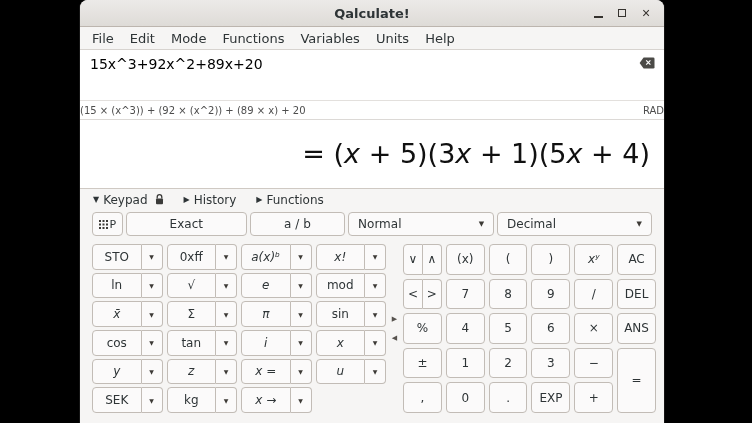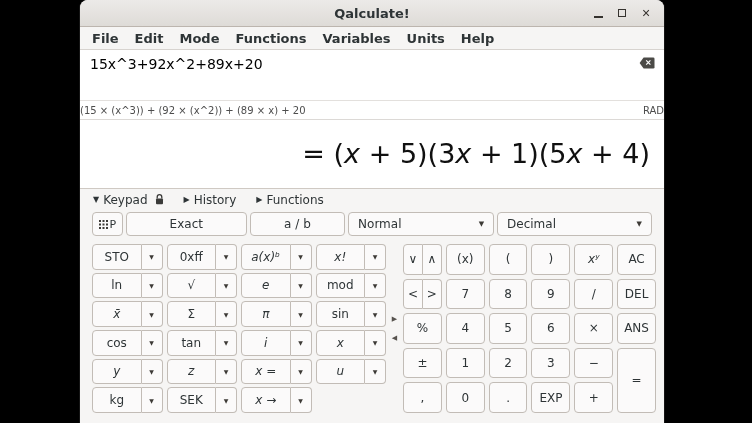--- a/index.html
+++ b/index.html
@@ -16,21 +16,21 @@
   .title { font-weight:bold; font-size:13px; color:#2e3436; }
   .win-controls { position:absolute; right:9px; top:0; height:100%; display:flex; align-items:center; gap:6px; }
   .wc { width:18px; height:18px; background:transparent; border:none; display:flex; align-items:center; justify-content:center; cursor:default; }
   .min-glyph { width:9px; height:2px; background:#35322e; margin-top:7px; }
   .max-glyph { width:8px; height:8px; border:1.5px solid #35322e; }
   .close-glyph { font-size:14px; line-height:1; color:#35322e; }
 
   
   .menubar { flex:none; height:23px; background:#f6f5f4; border-bottom:1px solid #d7d3cf;
              display:flex; align-items:center; padding:0 4px; }
-  .menu-item { font-size:13px; color:#2e3436; padding:2px 8px;font-weight:bold; }
+  .menu-item { font-size:13px; color:#2e3436; padding:2px 8px; }
 
   
   .input-area { flex:none; height:50px; background:#ffffff; position:relative; padding:6px 10px; }
   .expr { font-size:14px; color:#000000; }
   .clear-btn { position:absolute; right:9px; top:7px; background:transparent; border:none; }
 
   
   .statusbar { flex:none; height:20px; background:#ffffff; border-top:1px solid #e3e0dd; border-bottom:1px solid #dcd9d6;
                display:flex; align-items:center; justify-content:space-between; padding:0 0; }
   .parsed { font-size:10px; color:#4d4d4d; }
@@ -264,25 +264,25 @@
           </div>
           <div class="split">
             <button class="key main it">x =</button>
             <button class="key arrow">▼</button>
           </div>
           <div class="split">
             <button class="key main it">u</button>
             <button class="key arrow">▼</button>
           </div>
           <div class="split">
+            <button class="key main">SEK</button>
+            <button class="key arrow">▼</button>
+          </div>
+          <div class="split">
             <button class="key main">kg</button>
-            <button class="key arrow">▼</button>
-          </div>
-          <div class="split">
-            <button class="key main">SEK</button>
             <button class="key arrow">▼</button>
           </div>
           <div class="split">
             <button class="key main it">x →</button>
             <button class="key arrow">▼</button>
           </div>
         </div>
       <div class="divider">
         <span class="handle">▶</span>
         <span class="handle">◀</span>

